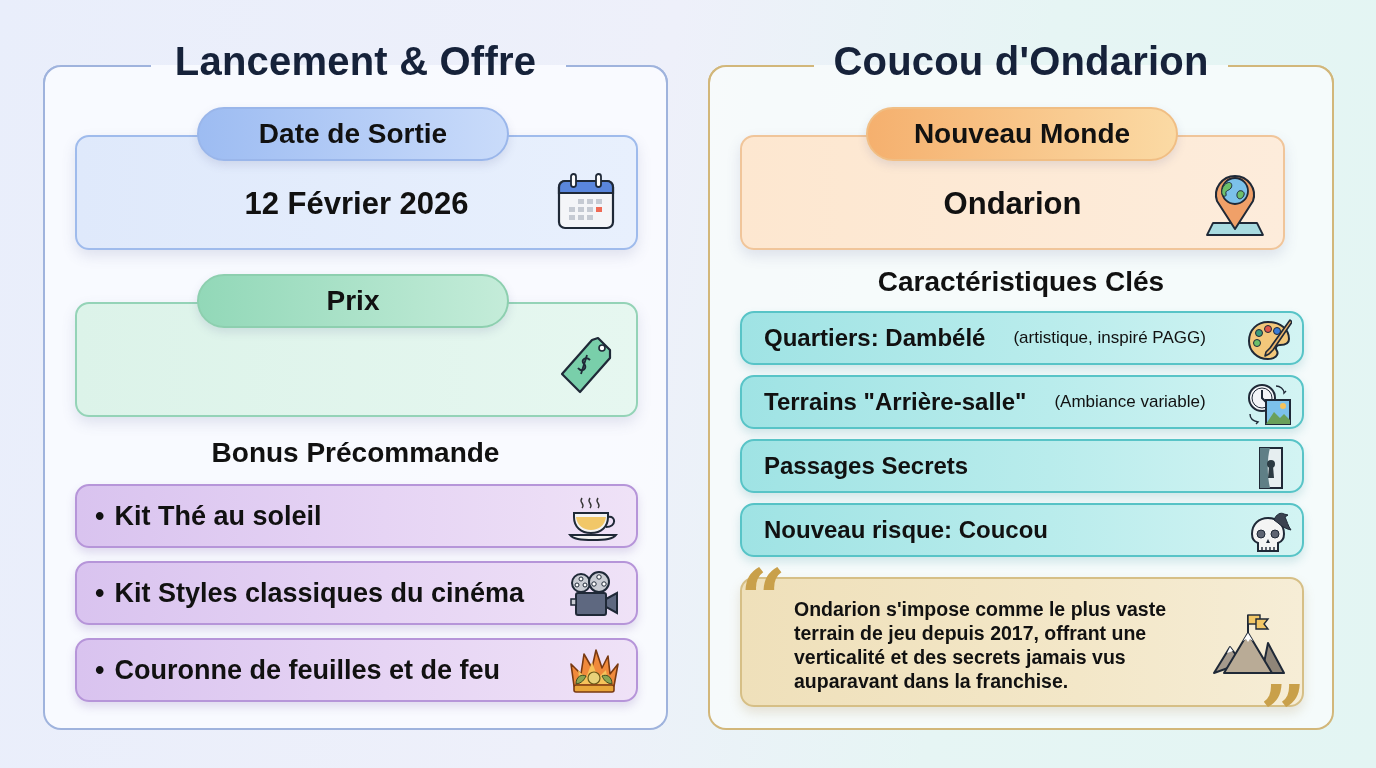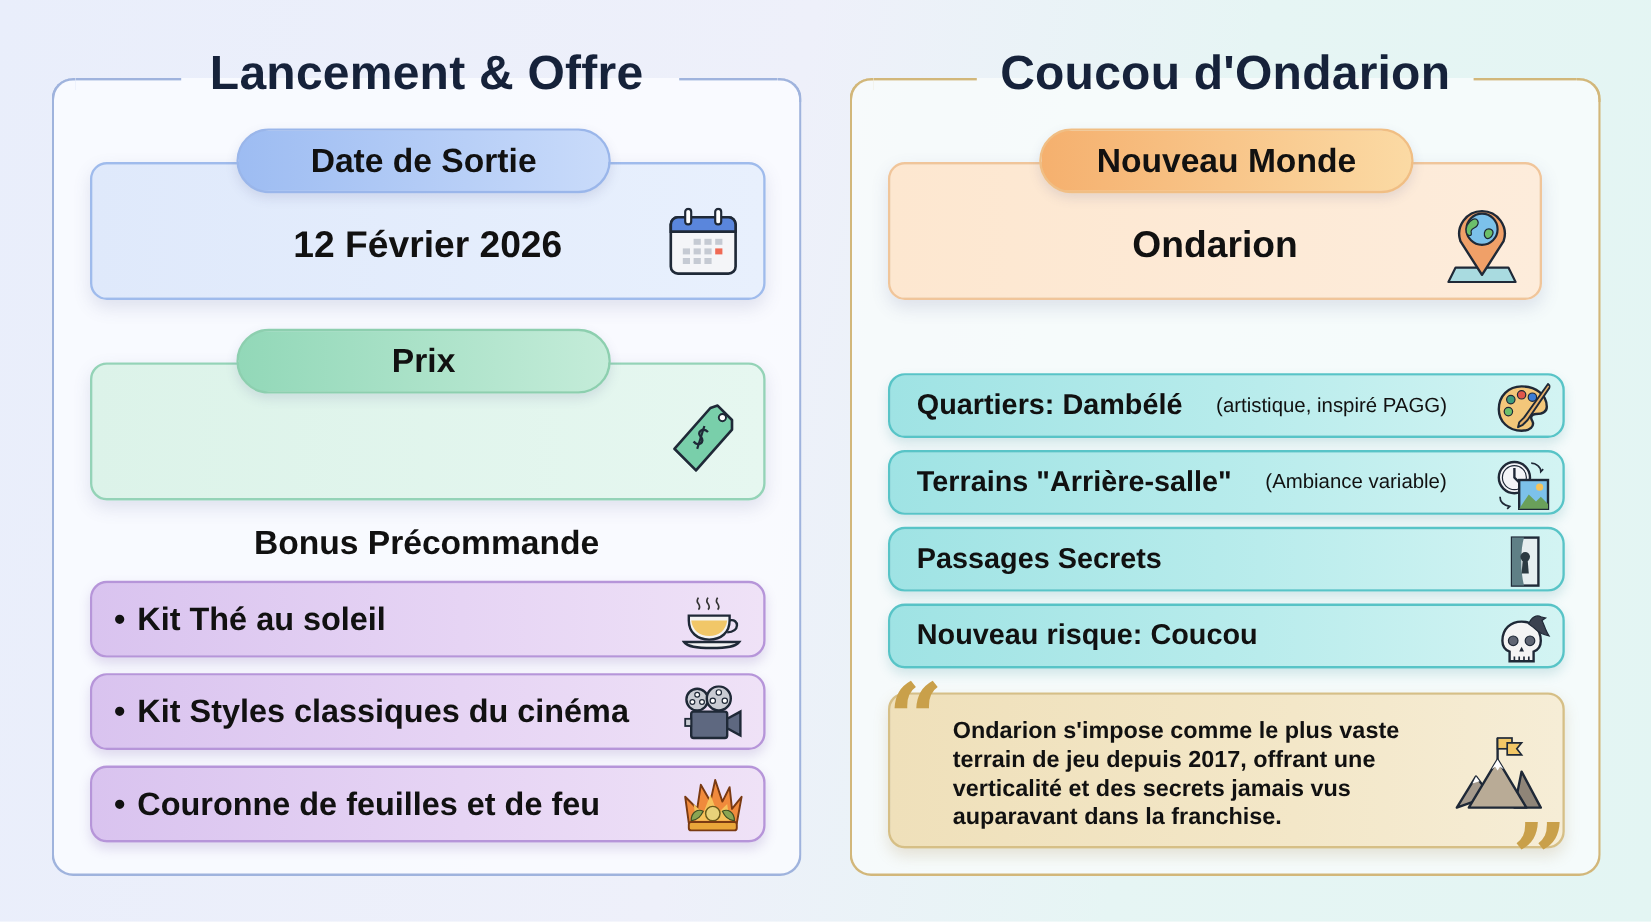--- a/index.html
+++ b/index.html
@@ -202,20 +202,21 @@
       <path d="M30 60 L12 32 A19 19 0 1 1 48 32 Z" fill="#f0a068" stroke="#1f2937" stroke-width="2" stroke-linejoin="round"></path>
       <circle cx="30" cy="22" r="13" fill="#7cc1ea" stroke="#1f2937" stroke-width="1.8"></circle>
       <path d="M22 14 c4 -2 6 2 4 5 c-2 3 -6 2 -5 6 c1 3 -3 3 -4 0 c-1 -4 1 -9 5 -11z" fill="#6cbf6a" stroke="#1f2937" stroke-width="1"></path>
       <path d="M34 22 c3 -1 6 1 5 4 c-1 3 -4 5 -6 3 c-2 -2 -1 -6 1 -7z" fill="#6cbf6a" stroke="#1f2937" stroke-width="1"></path>
     </svg>
   </div>
   <div class="pill" style="left:156px; top:42px; width:312px; border-color:#f0be84; background:linear-gradient(90deg,#f5b06e,#fbdaa4);">
     <span>Nouveau Monde</span>
   </div>
 
+  <div class="section-heading" style="top:201px;">Caractéristiques Clés</div>
 
   <div class="feature-item" style="top:246px;">
     <span>Quartiers: Dambélé</span>
     <span class="small">(artistique, inspiré PAGG)</span>
     <svg class="icon-wrap" viewBox="0 0 46 44">
       <path d="M22 4 c12 0 21 7 21 17 c0 6 -6 6 -9 6 c-4 0 -5 3 -3 6 c2 4 -2 8 -9 8 c-11 0 -19 -8 -19 -18 c0 -11 8 -19 19 -19z" fill="#f3c77a" stroke="#1f2937" stroke-width="2"></path>
       <circle cx="13" cy="15" r="3.5" fill="#3d9c7c" stroke="#1f2937" stroke-width="1"></circle>
       <circle cx="22" cy="11" r="3.5" fill="#e0564a" stroke="#1f2937" stroke-width="1"></circle>
       <circle cx="31" cy="13" r="3.5" fill="#3a7bd5" stroke="#1f2937" stroke-width="1"></circle>
       <circle cx="11" cy="25" r="3.5" fill="#6cbf6a" stroke="#1f2937" stroke-width="1"></circle>

